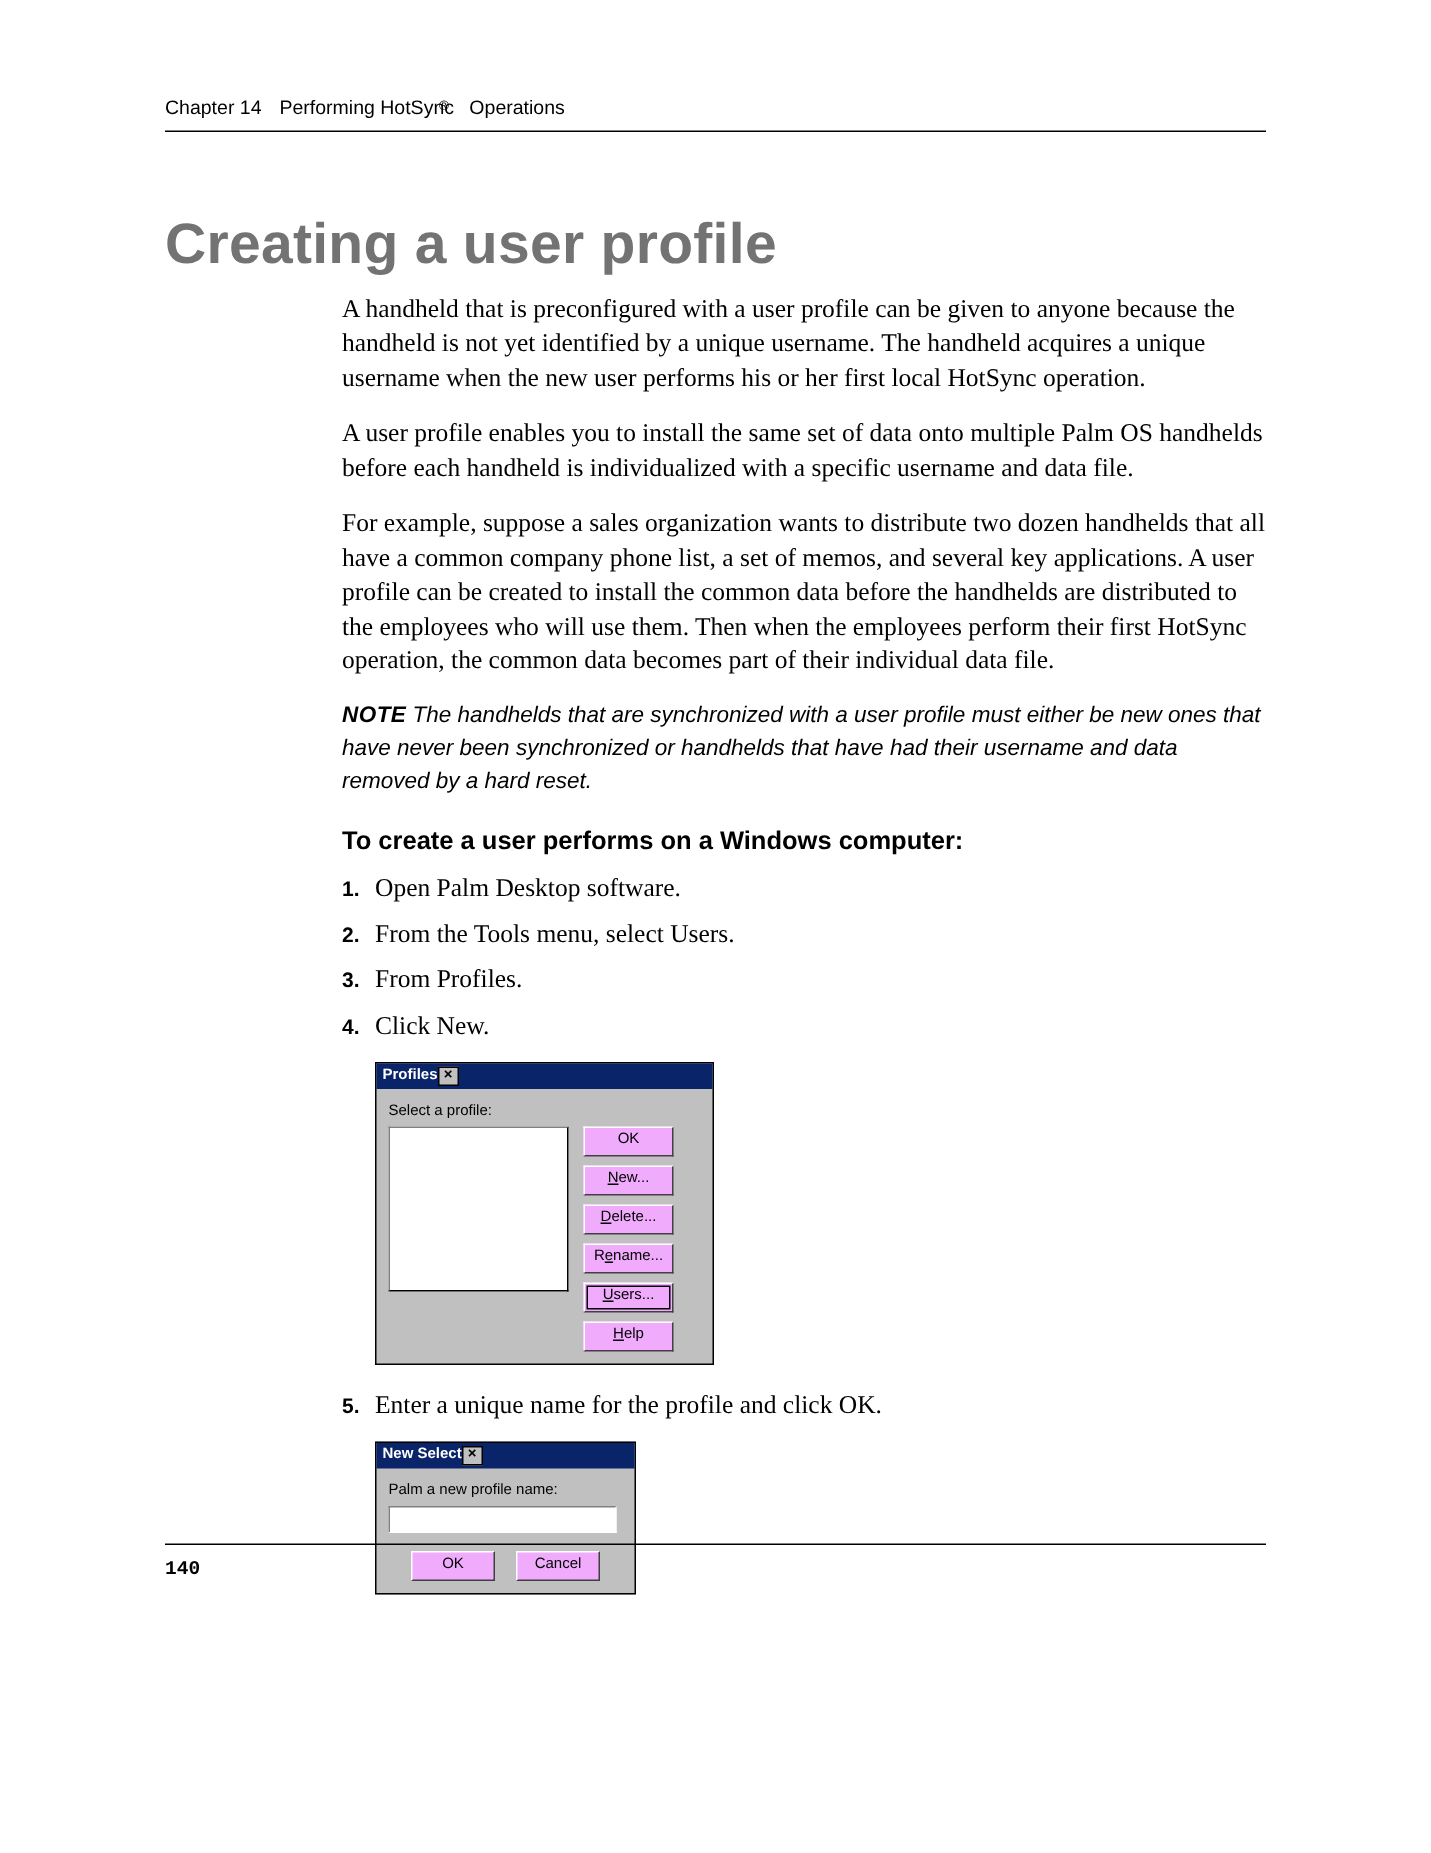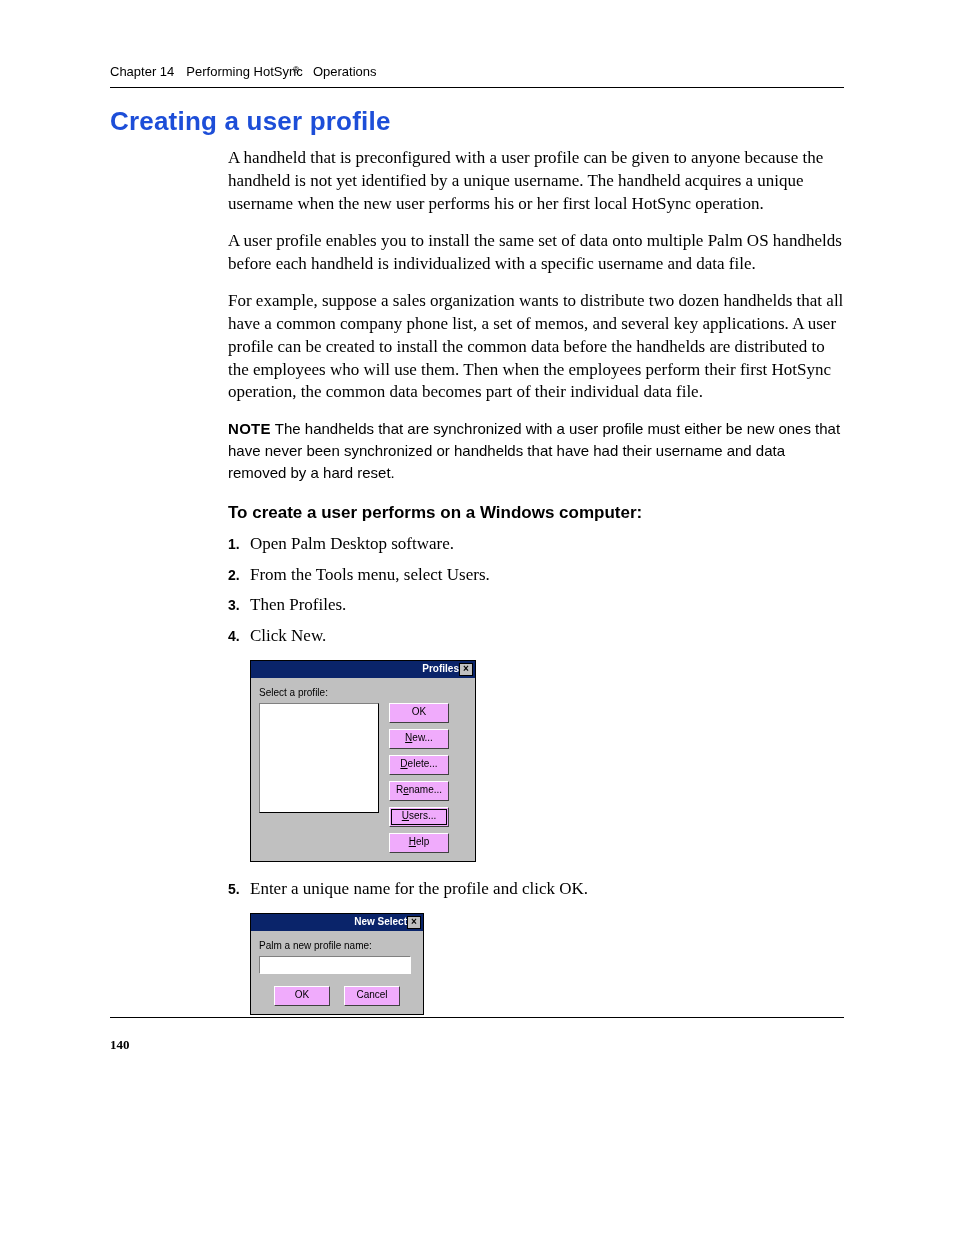--- a/index.html
+++ b/index.html
@@ -21,36 +21,36 @@
     font-family: "Helvetica Neue", Arial, sans-serif;
     font-size: 13px;
     color: #000;
     padding-bottom: 8px;
     border-bottom: 1px solid #000;
     display: flex;
     gap: 12px;
   }
   .header-line .reg { font-size: 9px; position: relative; top: -3px; left:-10px;}
   .title {
-    margin-top: 18px;
+    margin-top: 54px;
     font-family: "Arial Narrow", "Helvetica Condensed", Arial, sans-serif;
     font-stretch: condensed;
-    font-size: 26px;
-    color: #1d4ed8;
+    font-size: 38px;
+    color: #737373;
     letter-spacing: 0.2px;
     font-weight: 600;
   }
   .content {
     margin-left: 118px;
     margin-top: 6px;
     line-height: 1.35;
     font-size: 17px;
   }
   .content p { margin: 10px 0 14px; }
-  .note { font-family: "Helvetica Neue", Arial, sans-serif; font-size: 15px; line-height:1.45; margin: 22px 0 18px;}
+  .note { font-family: "Helvetica Neue", Arial, sans-serif; font-size: 15px; line-height:1.45; margin: 22px 0 18px; font-style: italic;}
   .note b { font-weight: bold; letter-spacing:0.3px; }
   .subhead {
     font-family: "Arial Narrow", "Helvetica Condensed", Arial, sans-serif;
     font-stretch: condensed;
     font-size: 17px;
     font-weight: 600;
     margin: 18px 0 8px;
   }
   .steps { list-style: none; padding: 0; margin: 0; }
   .steps li { display: flex; align-items: flex-start; margin: 8px 0; }
@@ -68,21 +68,21 @@
     border: 1px solid #000;
     width: 224px;
     margin: 12px 0 16px 22px;
     font-family: Tahoma, Arial, sans-serif;
     font-size: 10px;
     background: #c0c0c0;
   }
   .dlg.small { width: 172px; }
   .dlg-title {
     display: flex;
-    justify-content: flex-end;
+    justify-content: flex-start;
     align-items: center;
     background: #0a246a;
     color: #fff;
     font-weight: bold;
     padding: 1px 2px 2px 4px;
   }
   .dlg-close {
     width: 12px; height: 11px;
     background: #c0c0c0;
     border: 1px solid #000;
@@ -118,22 +118,22 @@
   .inputline {
     width: 150px; height: 16px; background:#fff;
     border:1px solid #808080; border-right-color:#fff; border-bottom-color:#fff;
   }
   .btnrow { display:flex; gap:14px; justify-content:center; margin-top:12px; }
   .btnrow .winbtn { width: 54px; }
   .footer {
     position: absolute;
     left: 110px; right: 110px; bottom: 60px;
     border-top: 1px solid #000;
-    padding-top: 19px;
-    font-family: Liberation Serif, serif;
+    padding-top: 8px;
+    font-family: Liberation Mono, monospace;
     font-weight: bold;
     font-size: 13px;
   }
 </style>
 </head>
 <body>
 
 <div class="page">
   <div class="header-line">
     <span>Chapter 14</span>
@@ -159,21 +159,21 @@
       <li>
           <span class="num">1.</span>
           <span class="txt">Open Palm Desktop software.</span>
         </li>
       <li>
           <span class="num">2.</span>
           <span class="txt">From the Tools menu, select Users.</span>
         </li>
       <li>
           <span class="num">3.</span>
-          <span class="txt">Then Profiles.</span>
+          <span class="txt">From Profiles.</span>
         </li>
       <li>
           <span class="num">4.</span>
           <span class="txt">Click New.</span>
         </li>
     </ol>
 
     <div class="dlg">
       <div class="dlg-title">
         <span>Profiles</span>

